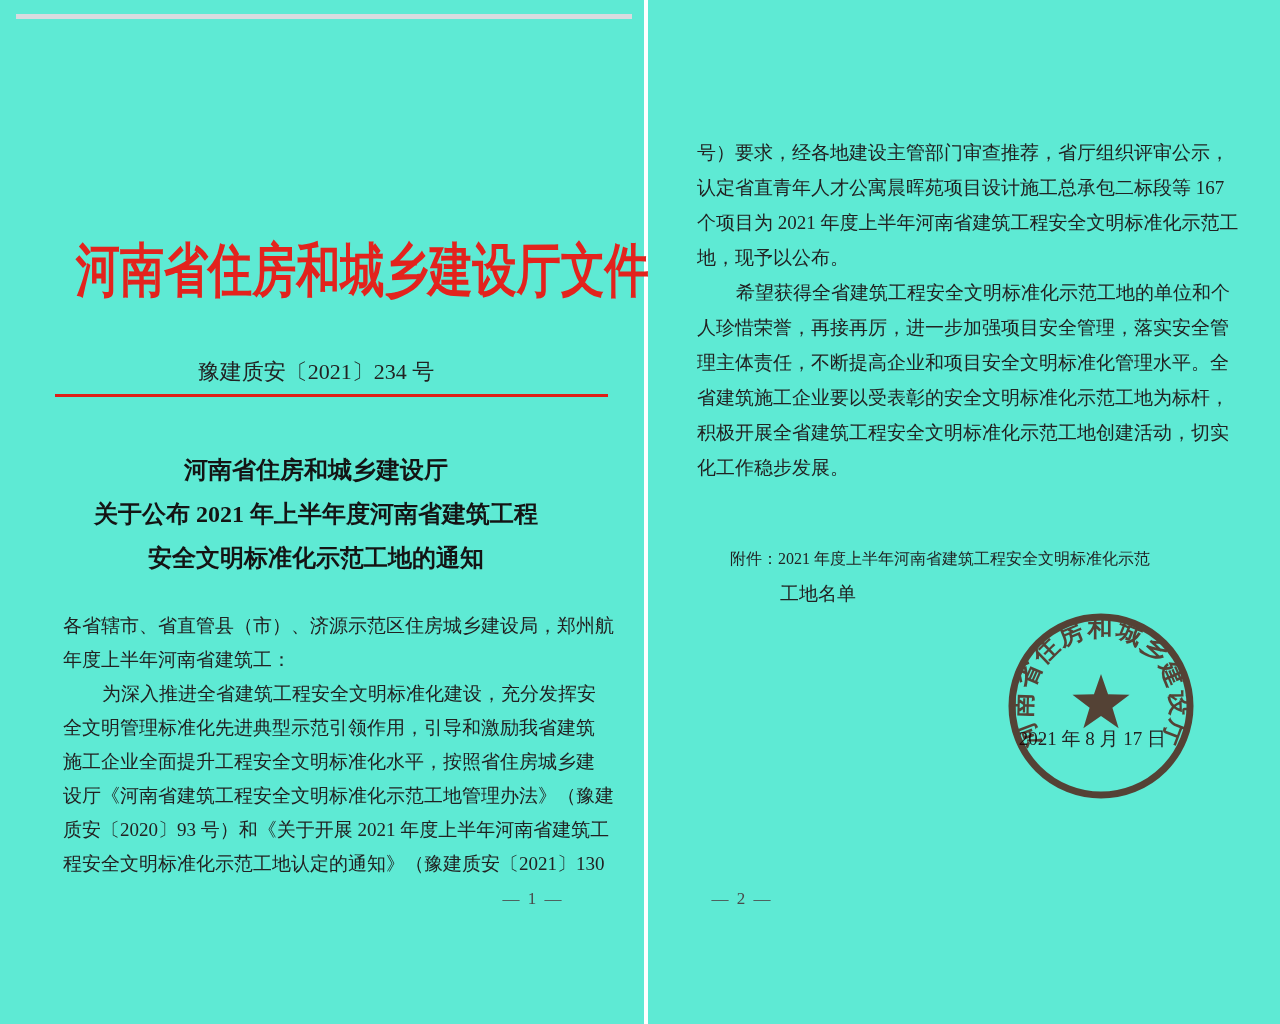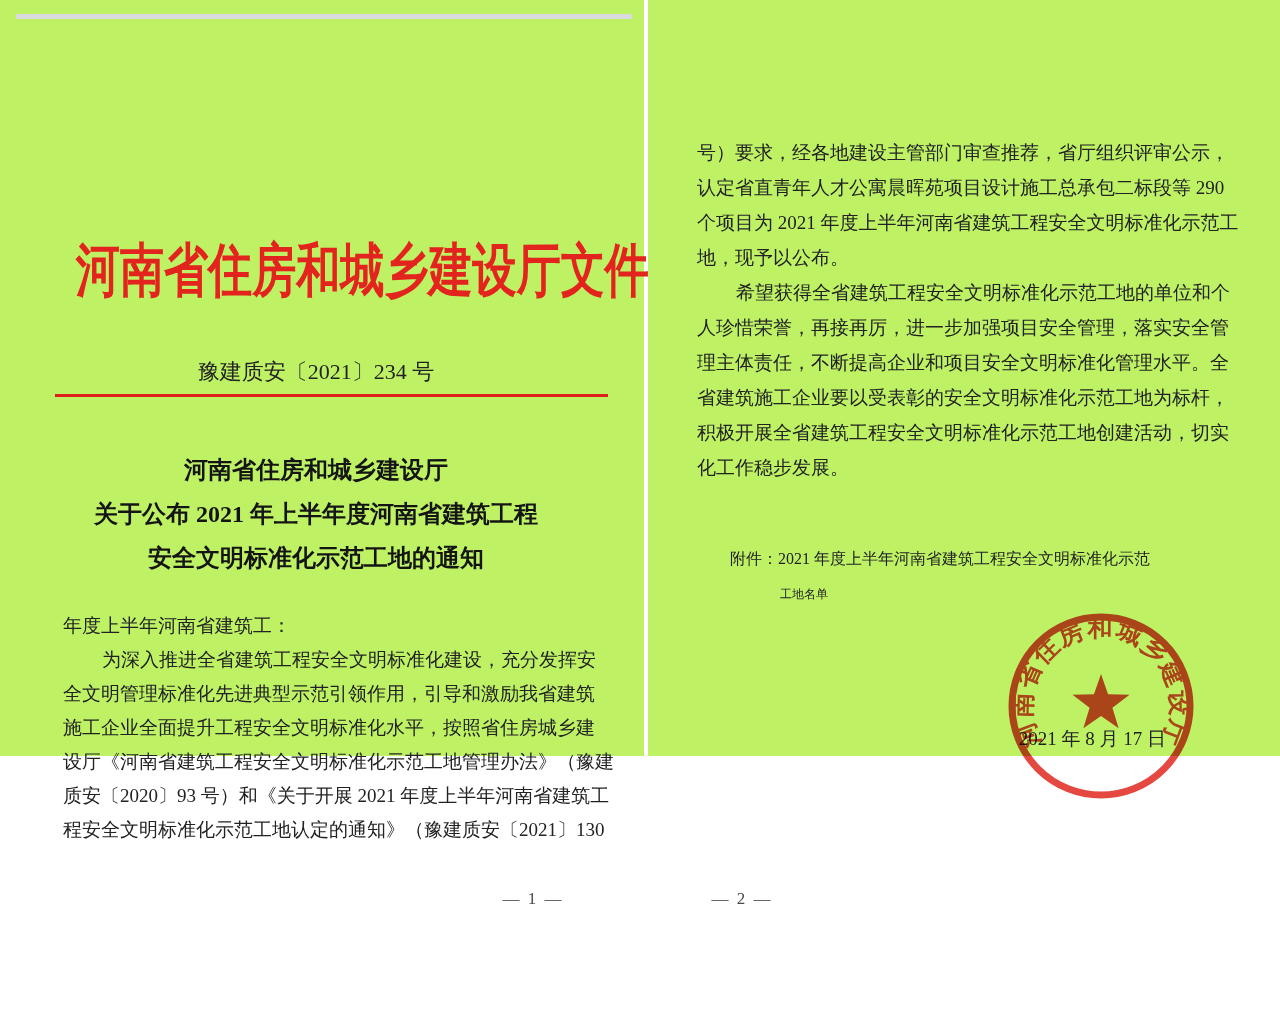--- a/index.html
+++ b/index.html
@@ -2,21 +2,21 @@
 <html style="--header_red: #e3231d; --rule_red: #de1f18; --seal_red: #e23a31;"><head>
 <meta charset="utf-8">
 <style>
   html,body { margin:0; padding:0; background:#ffffff; }
   #canvas {
     position:relative; width:1280px; height:1024px; overflow:hidden;
     background:#ffffff;
     font-family:"Liberation Serif","DejaVu Serif",serif;
     color:#222222;
   }
-  .page { position:absolute; top:0; height:756px; background:#bef264; }
+  .page { position:absolute; top:0; height:1024px; background:#5eead4; }
   #page1 { left:0; width:632px;padding-left:12px; }
   #page2 { left:648px; width:632px; }
 
   .top-edge { position:absolute; left:16px; top:14px; width:616px; height:5px; background:#d9dbdf; }
 
   .letterhead {
     position:absolute; left:0; top:240px; width:632px; text-align:center;
     font-size:58px; font-weight:bold; line-height:62px;
     color:var(--header_red); white-space:nowrap;
     transform:scaleX(0.76);
@@ -33,21 +33,21 @@
 
   .body1 { position:absolute; left:63px; top:609px; width:534px; font-size:19px; }
   .body1 .line { height:34px; line-height:34px; white-space:nowrap; }
 
   .body2 { position:absolute; left:49px; top:135px; width:536px; font-size:19px; }
   .body2 .line { height:35px; line-height:35px; white-space:nowrap; }
 
   .indent { padding-left:39px; }
 
   .attach1 { position:absolute; left:82px;  top:547px; font-size:16px; line-height:24px; white-space:nowrap; }
-  .attach2 { position:absolute; left:132px; top:582px; font-size:12px; line-height:24px; white-space:nowrap; }
+  .attach2 { position:absolute; left:132px; top:582px; font-size:19px; line-height:24px; white-space:nowrap; }
 
   .date {
     position:absolute; left:352px; top:727px; width:166px; text-align:right;
     font-size:19px; line-height:24px; color:#222; z-index:1;
   }
   .seal {
     position:absolute; left:353px; top:606px; width:200px; height:200px;
     mix-blend-mode:multiply; opacity:0.93; z-index:2;
   }
 
@@ -70,37 +70,38 @@
 
     <div class="red-rule"></div>
 
     <div class="title-block">
       <div class="tline">河南省住房和城乡建设厅</div>
       <div class="tline">关于公布 2021 年上半年度河南省建筑工程</div>
       <div class="tline">安全文明标准化示范工地的通知</div>
     </div>
 
     <div class="body1">
+      <div class="line">各省辖市、省直管县（市）、济源示范区住房城乡建设局，郑州航</div>
       <div class="line">年度上半年河南省建筑工：</div>
       <div class="line indent">为深入推进全省建筑工程安全文明标准化建设，充分发挥安</div>
       <div class="line">全文明管理标准化先进典型示范引领作用，引导和激励我省建筑</div>
       <div class="line">施工企业全面提升工程安全文明标准化水平，按照省住房城乡建</div>
       <div class="line">设厅《河南省建筑工程安全文明标准化示范工地管理办法》（豫建</div>
       <div class="line">质安〔2020〕93 号）和《关于开展 2021 年度上半年河南省建筑工</div>
       <div class="line">程安全文明标准化示范工地认定的通知》（豫建质安〔2021〕130</div>
     </div>
 
     <div class="pagenum" id="pn1">— 1 —</div>
   </div>
 
   <div class="page" id="page2">
 
     <div class="body2">
       <div class="line">号）要求，经各地建设主管部门审查推荐，省厅组织评审公示，</div>
-      <div class="line">认定省直青年人才公寓晨晖苑项目设计施工总承包二标段等 290</div>
+      <div class="line">认定省直青年人才公寓晨晖苑项目设计施工总承包二标段等 167</div>
       <div class="line">个项目为 2021 年度上半年河南省建筑工程安全文明标准化示范工</div>
       <div class="line">地，现予以公布。</div>
       <div class="line indent">希望获得全省建筑工程安全文明标准化示范工地的单位和个</div>
       <div class="line">人珍惜荣誉，再接再厉，进一步加强项目安全管理，落实安全管</div>
       <div class="line">理主体责任，不断提高企业和项目安全文明标准化管理水平。全</div>
       <div class="line">省建筑施工企业要以受表彰的安全文明标准化示范工地为标杆，</div>
       <div class="line">积极开展全省建筑工程安全文明标准化示范工地创建活动，切实</div>
       <div class="line">化工作稳步发展。</div>
     </div>
 

